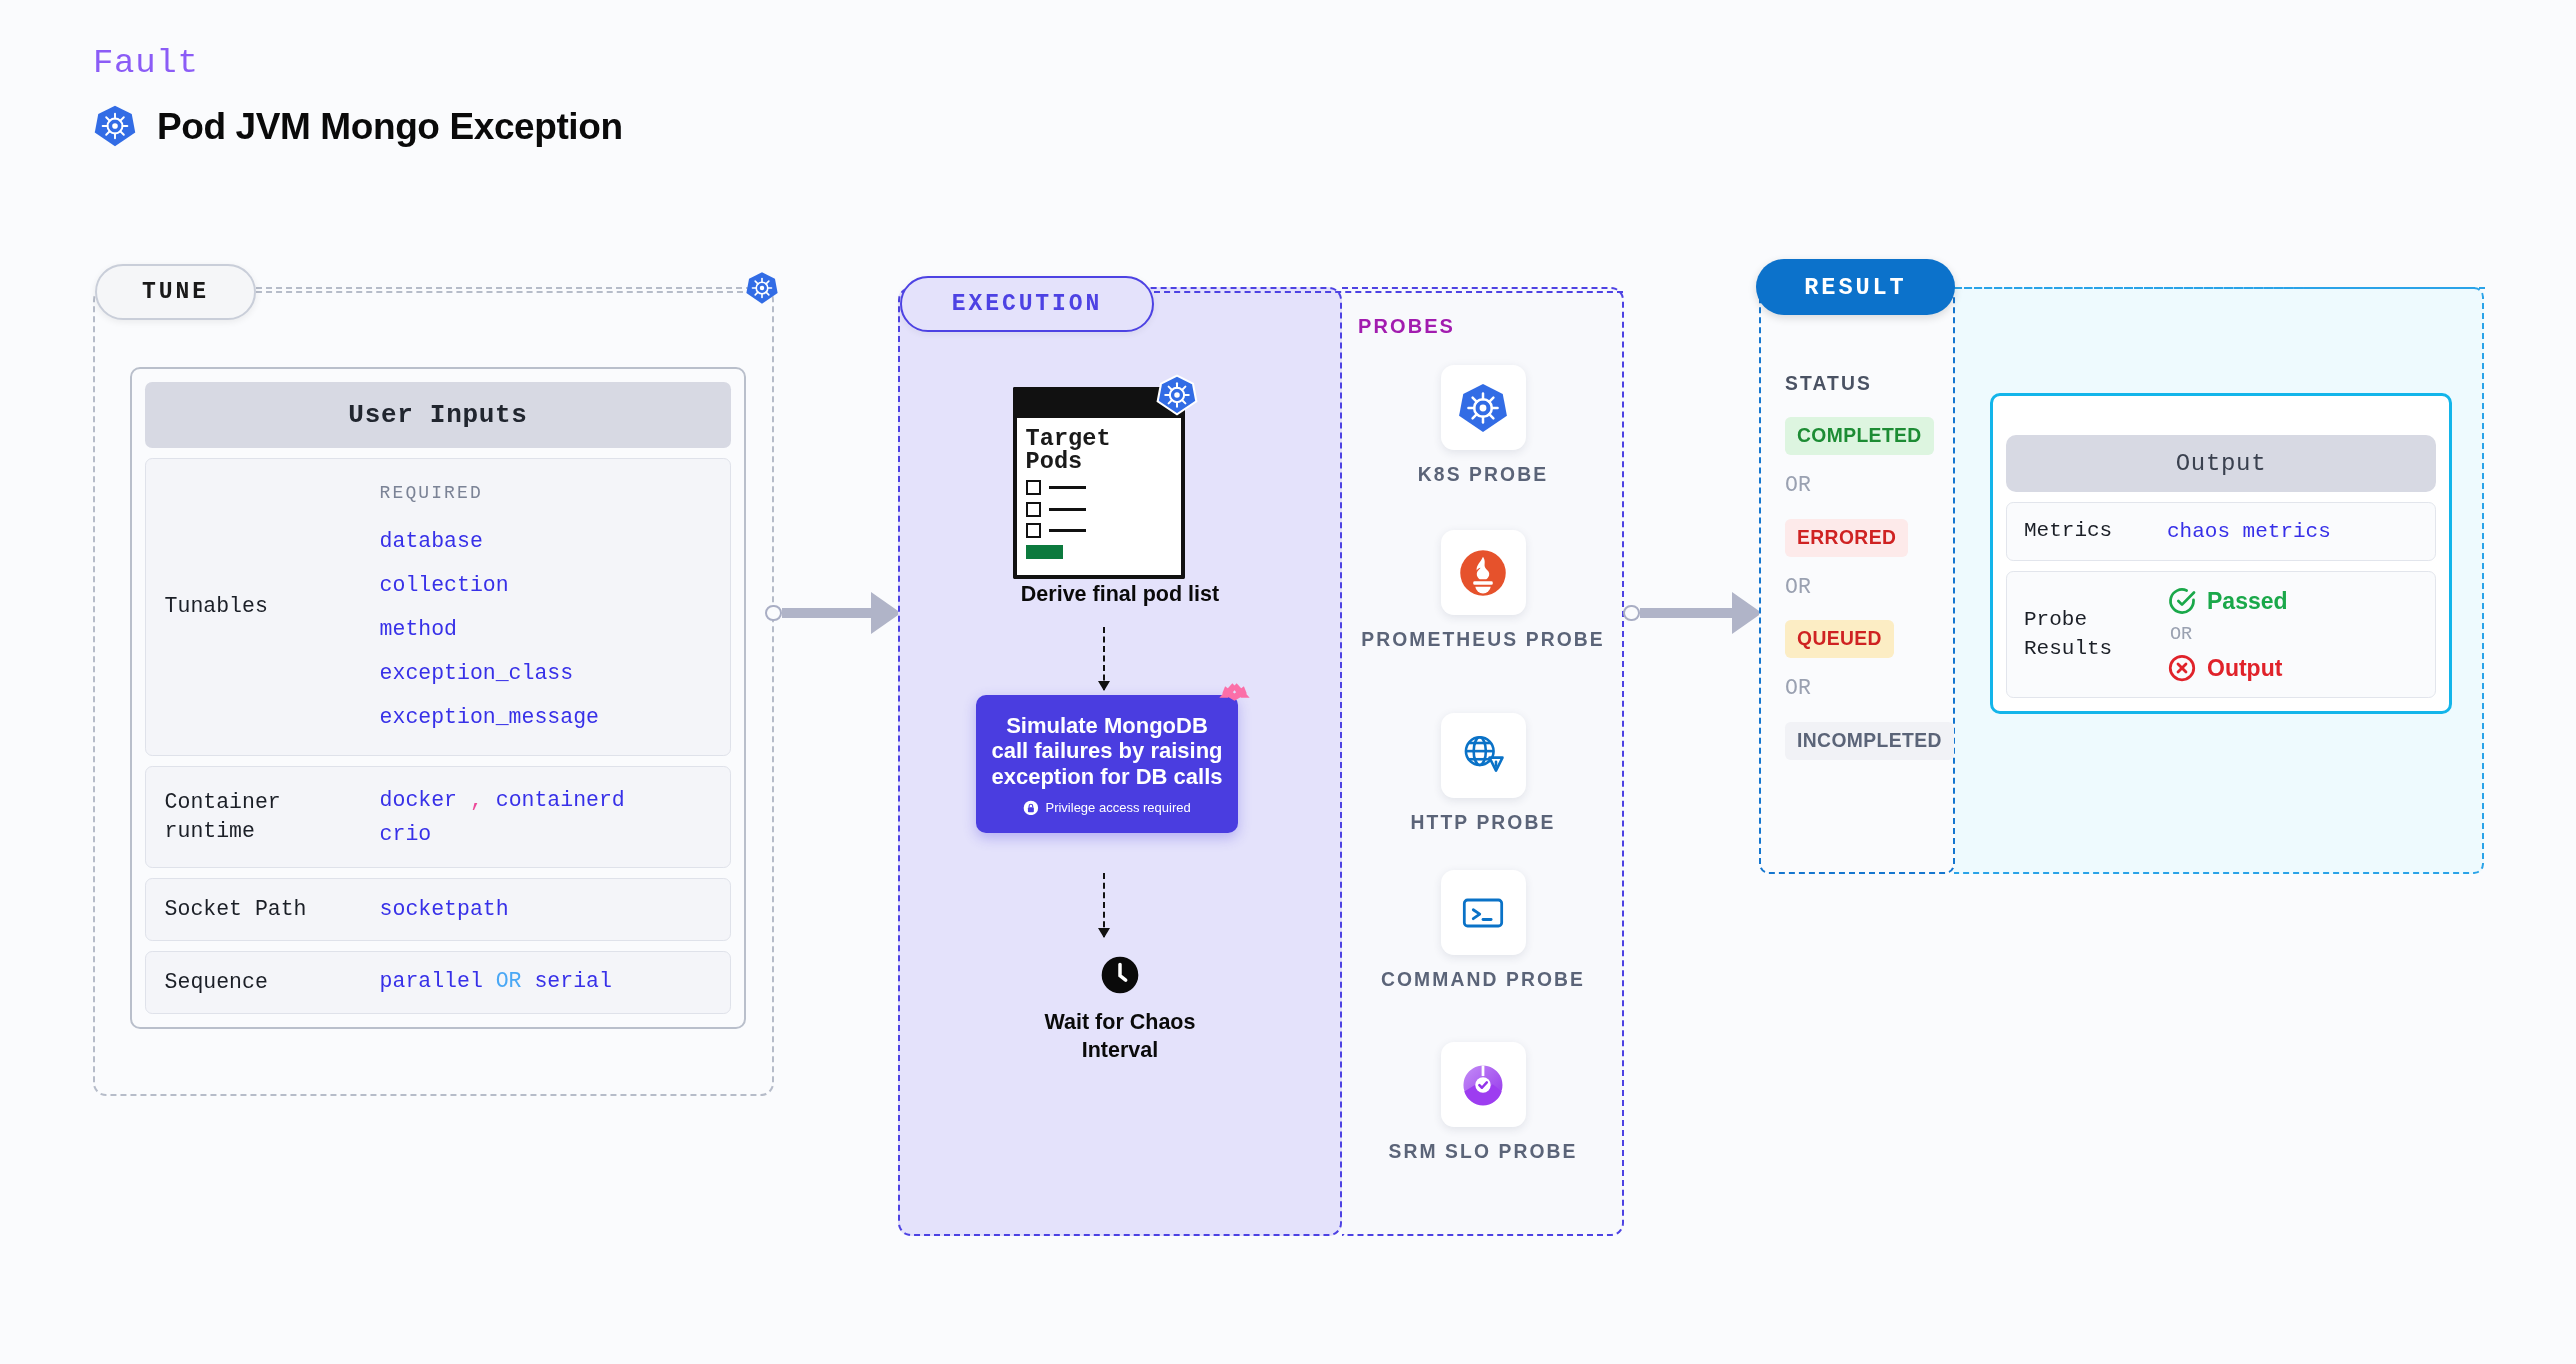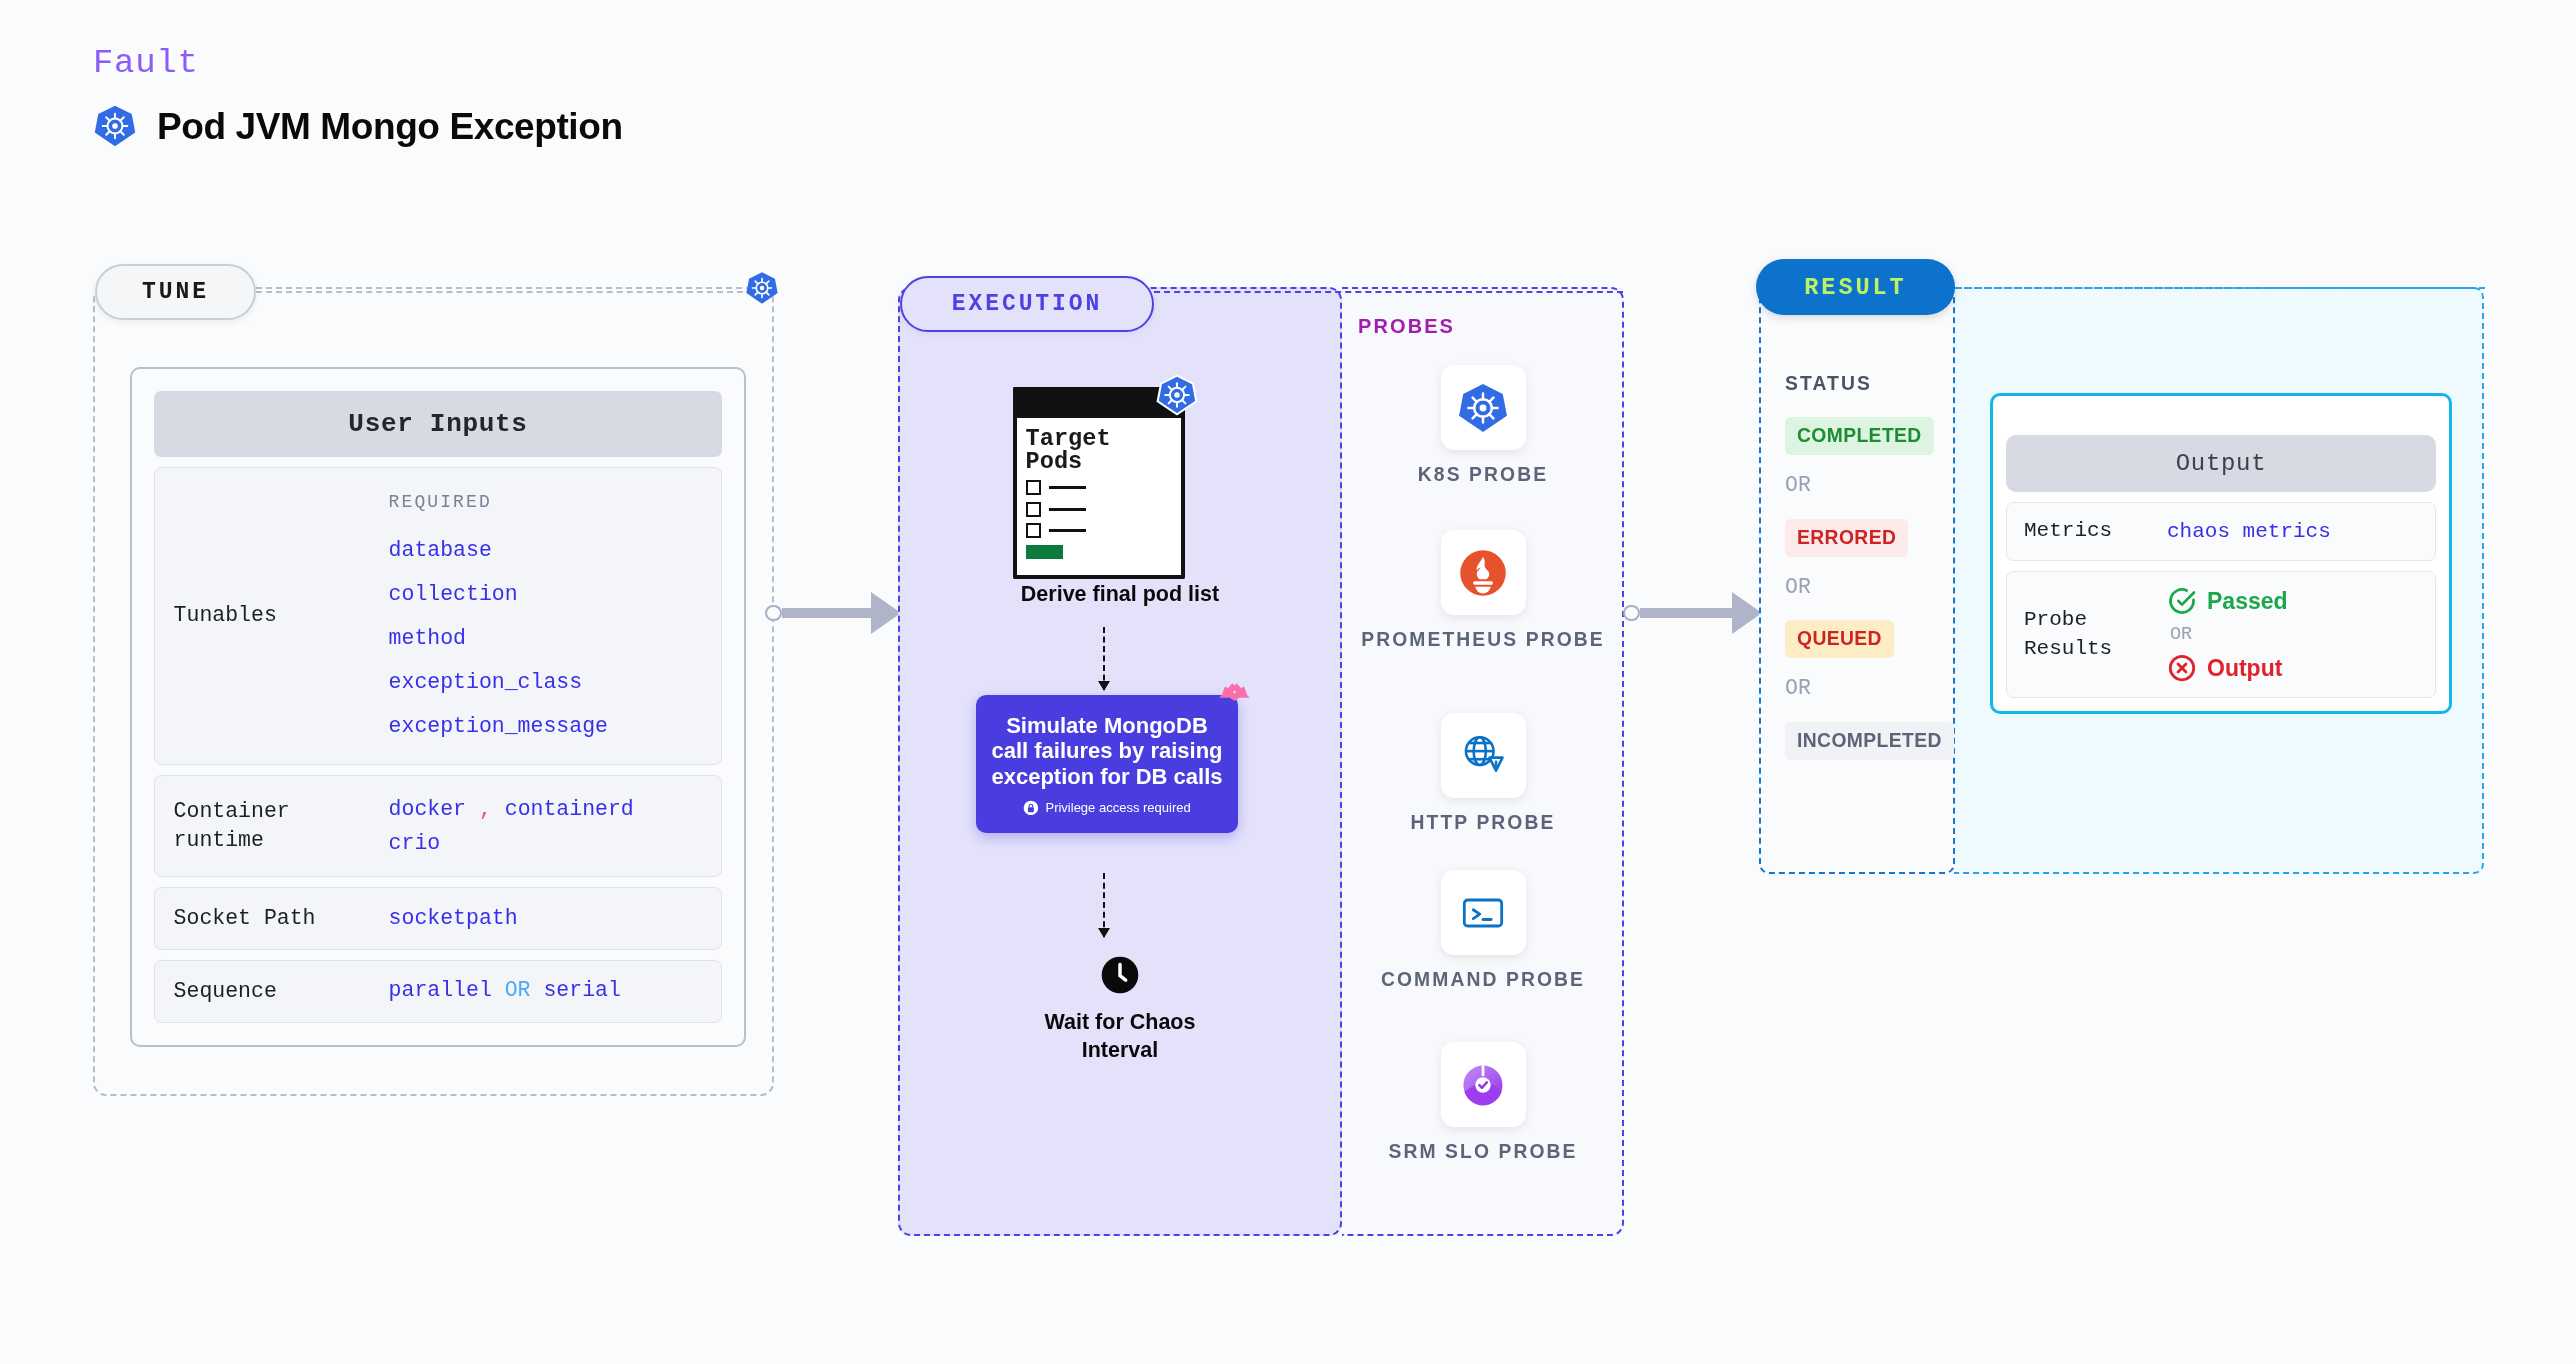--- a/index.html
+++ b/index.html
@@ -41,21 +41,21 @@
   }
   #tune-dash-line {
     position: absolute; left: 256px; top: 291px; width: 487px; height: 0;
     border-top: 2.1px dashed #b6bcc9;
   }
   #tune-k8s { position: absolute; left: 745px; top: 271px; }
 
   #ui-card {
     position: absolute; left: 130px; top: 367px; width: 616px;
     border: 2.1px solid #b9bfcb; border-radius: 10px;
-    background: #fafbfd; padding: 22px;
+    background: #fafbfd; padding: 13px;
   }
   #ui-header {
     height: 66px; background: #d7d9e3; border-radius: 7.2px;
     display: flex; align-items: center; justify-content: center;
     font-family: "Liberation Mono", monospace; font-size: 26px;
     font-weight: 700; color: #21262f; letter-spacing: 0.7px;
   }
   .tun-row {
     margin-top: 10px; border: 1.4px solid #dfe2ea; border-radius: 7.2px;
     background: #f4f5f9; display: flex; align-items: center; padding: 15.8px 18.6px;
@@ -151,21 +151,21 @@
     left: 1759px; top: 287px; width: 196px; height: 587px;
     border: 2.9px dashed #1476cf; border-radius: 10px; background: #fafbfd;
   }
   #result-outer {
     left: 1954px; top: 287px; width: 530px; height: 587px;
     border: 2.9px dashed #2aa3e8; border-left: none;
     border-radius: 0 10px 10px 0; background: #eefafe;
   }
   #result-pill {
     left: 1756px; top: 259px; width: 199px; height: 56px;
-    background: #0c72cb; color: #bef264; font-size: 23.6px;
+    background: #0c72cb; color: #ffffff; font-size: 23.6px;
     box-shadow: 0 2.9px 8.6px rgba(0,0,0,.14);
   }
   #result-dash-line {
     position: absolute; left: 1956px; top: 287px; width: 529px; height: 0;
     border-top: 2.9px dashed #2aa3e8;
   }
   #status-label {
     position: absolute; left: 1785px; top: 373px;
     font-size: 19.3px; letter-spacing: 2.1px; color: #4a5263; font-weight: 700;
   }

